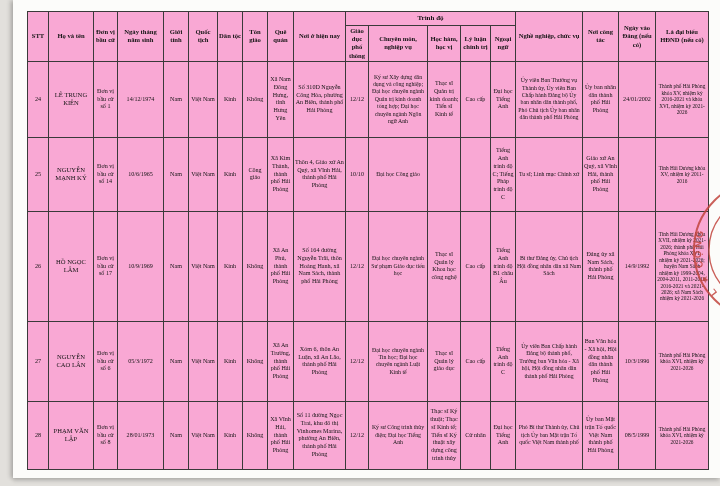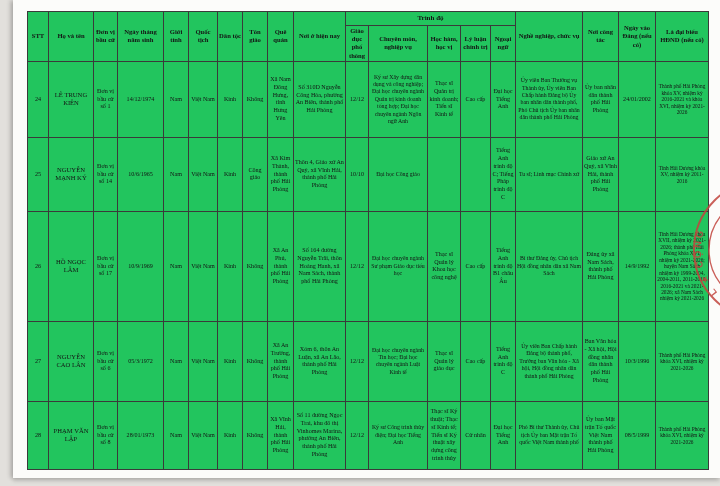--- a/index.html
+++ b/index.html
@@ -9,21 +9,21 @@
     font-family:"Liberation Serif","DejaVu Serif",serif;
   }
   .page{
     position:absolute;left:13px;top:0;width:707px;height:478px;
     background:#fcfcfa;
     box-shadow:-3px 0 4px rgba(0,0,0,.18), 0 3px 4px rgba(0,0,0,.15);
   }
   table.roster{
     position:absolute;left:27px;top:11px;width:681px;
     border-collapse:collapse;table-layout:fixed;
-    background:#22c55e;
+    background:#f9a8d4;
   }
   th,td{
     border:1px solid #3a3a3a;
     padding:1px;text-align:center;vertical-align:middle;
     color:#141414;overflow:hidden;word-wrap:break-word;
   }
   th{font-weight:bold;font-size:6.6px;line-height:1.25;}
   tr.grp-row th.grp{height:11px;font-size:7px;}
   tr.sub-row{height:33px;}
   td{font-size:6.1px;line-height:1.28;}

